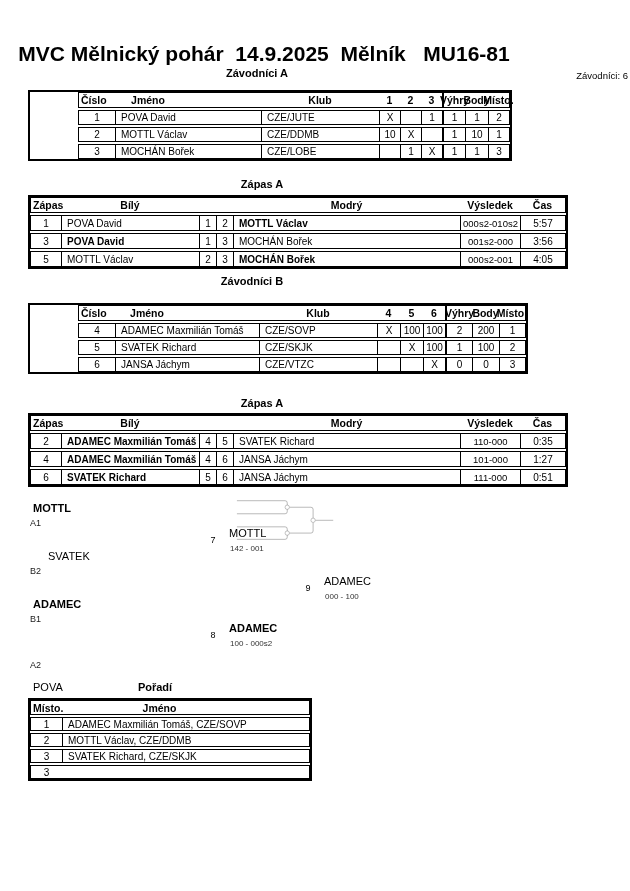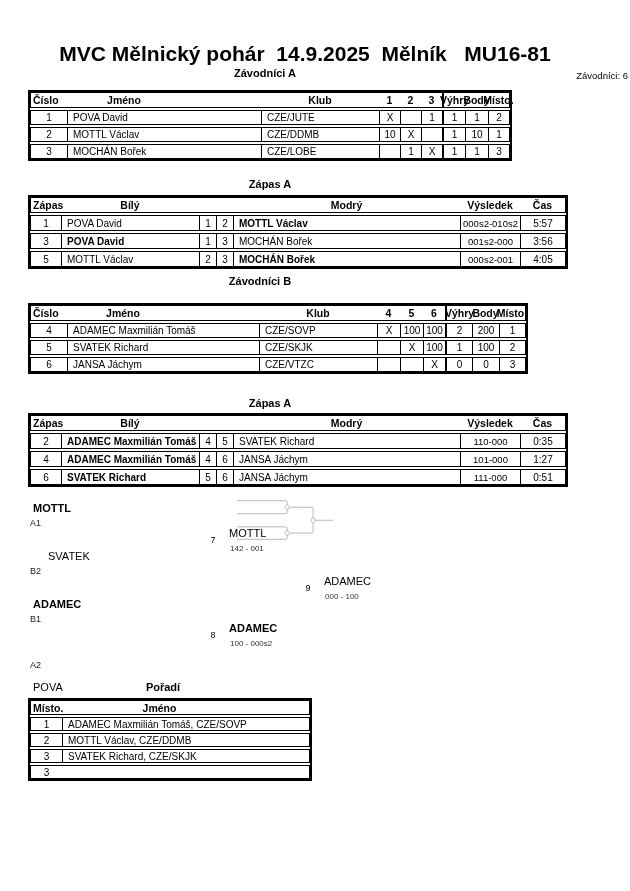--- a/index.html
+++ b/index.html
@@ -1,31 +1,31 @@
 <!DOCTYPE html>
 <html><head>
 <meta charset="utf-8">
 <style>
   html,body{margin:0;padding:0;background:#e8e8e8;}
   #page{position:relative;width:630px;height:891px;background:#ffffff;margin:0 auto;
         font-family:"Liberation Sans","DejaVu Sans",sans-serif;color:#000;overflow:hidden;}
   .abs{position:absolute;}
-  .doc-title{top:42px;left:0;width:528px;text-align:center;font-size:21px;font-weight:bold;white-space:pre;margin-left:41px;}
-  .sec-title{text-align:center;font-size:11px;font-weight:bold;padding-left:8px;}
+  .doc-title{top:42px;left:0;width:528px;text-align:center;font-size:21px;font-weight:bold;white-space:pre;}
+  .sec-title{text-align:center;font-size:11px;font-weight:bold;}
   .small-note{font-size:9.5px;text-align:right;}
   
   .tbl{border:2px solid #000;display:flex;flex-direction:column;gap:2px;background:#fff;box-sizing:border-box;}
   .trow{display:grid;border:1px solid #000;box-sizing:border-box;background:#fff;}
   .c{display:flex;align-items:center;justify-content:center;font-size:10px;overflow:visible;
      white-space:nowrap;border-left:1px solid #000;box-sizing:border-box;}
   .c:first-child{border-left:none;}
   .left{justify-content:flex-start;padding-left:5px;}
   .hrow .c{border-left:none;font-weight:bold;font-size:10.5px;}
   .hrow .thick, .thick{border-left:2px solid #000;}
-  .pool .trow{grid-template-columns:36px 1fr 118px 21px 21px 21px 23px 23px 21px;height:15px;}
+  .pool .trow{grid-template-columns:36px 1fr 118px 21px 21px 21px 23px 23px 21px;height:15px;margin-left:48px;}
   .poolB .trow{grid-template-columns:36px 1fr 118px 23px 23px 22px 27px 27px 26px;}
   .pool .hrow{height:16px;}
   .match .trow{grid-template-columns:30px 138px 17px 17px 1fr 60px 45px;height:16px;}
   .match .hrow{height:16px;}
   .stand .trow{grid-template-columns:31px 1fr;height:14px;}
   .stand .hrow{height:15px;}
   .hdr-jmeno{padding-right:80px;}
   .hdr-jmeno-s{padding-right:52px;}
   .res{font-size:9.5px;}
   

